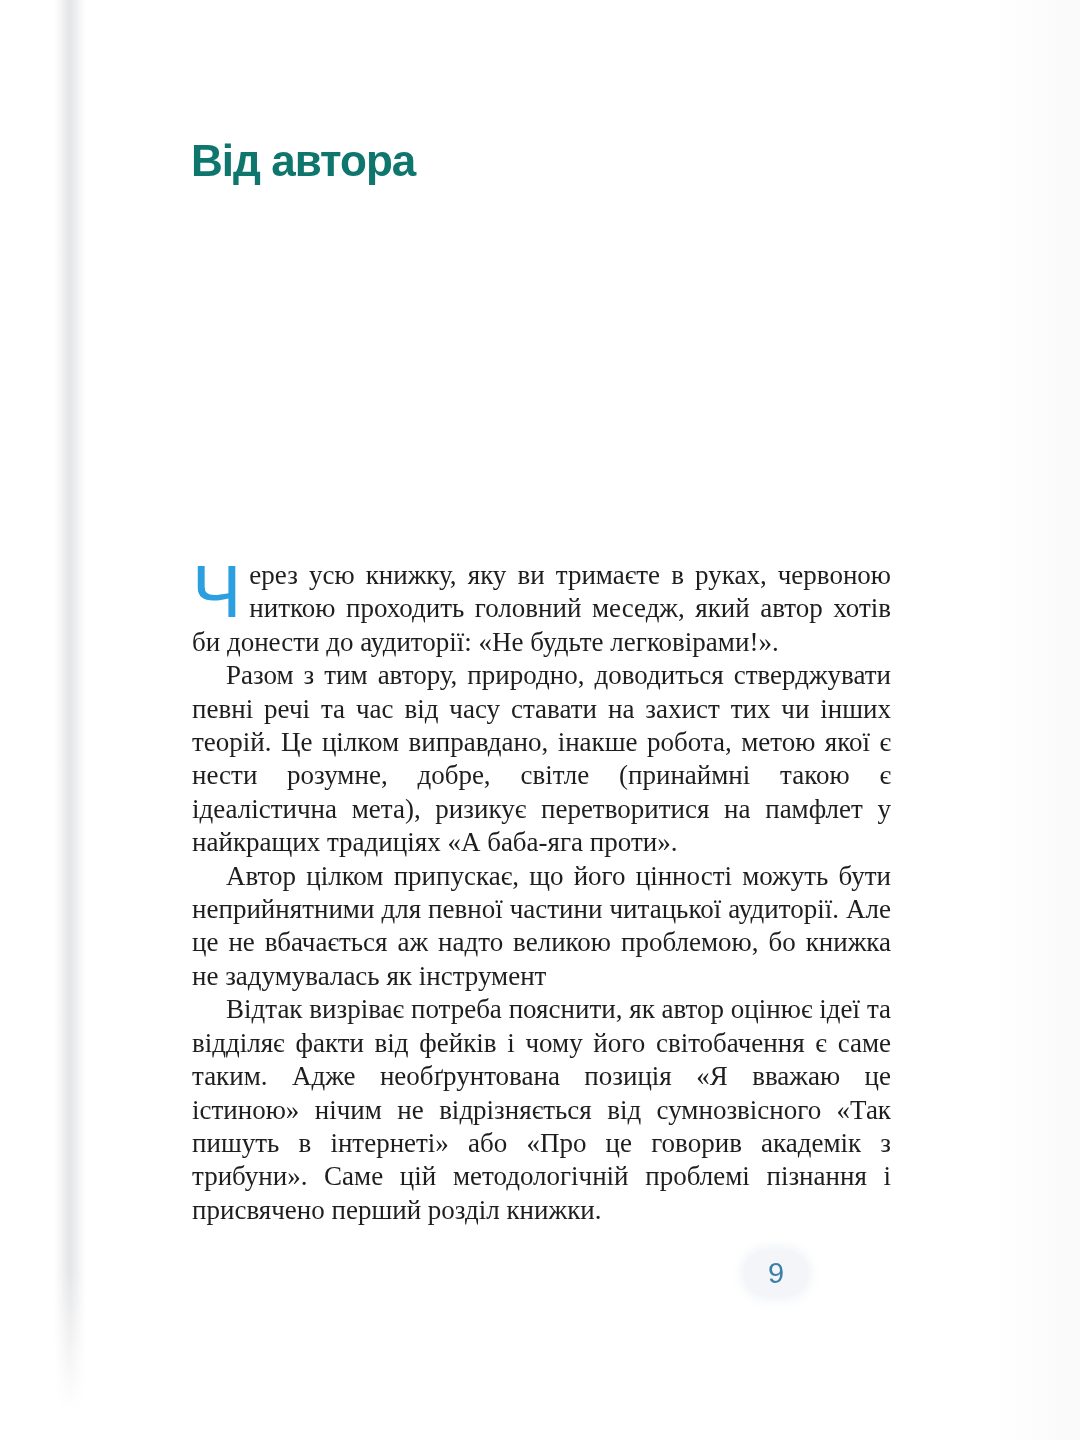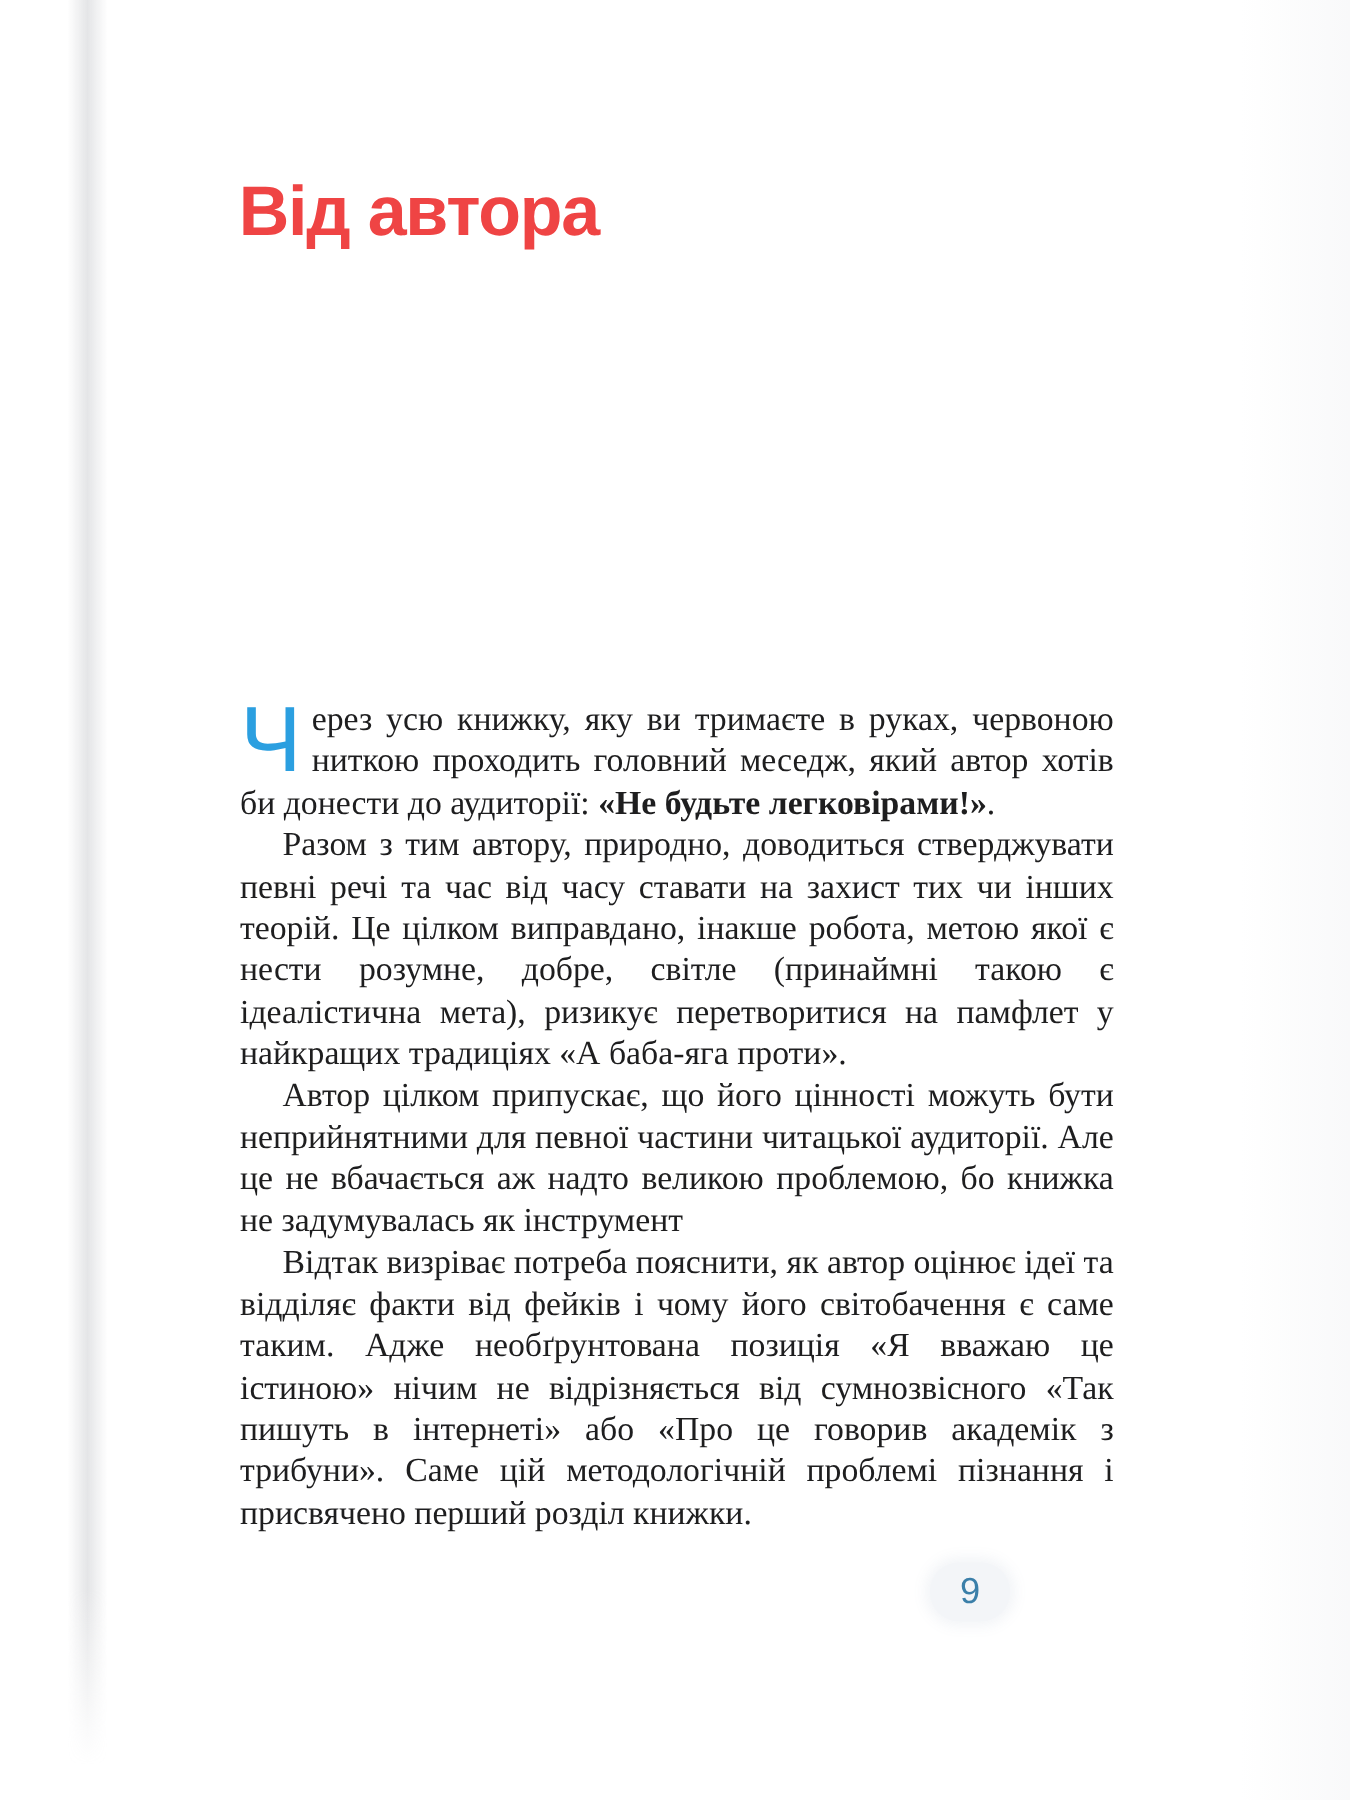--- a/index.html
+++ b/index.html
@@ -29,23 +29,23 @@
     position: absolute;
     right: 0; top: 0;
     width: 88px; height: 1440px;
     background: linear-gradient(90deg, rgba(230,231,235,0) 0%, rgba(230,231,235,0.25) 100%);
   }
   .title {
     position: absolute;
     left: 191px; top: 136px;
     font-family: "Liberation Sans", sans-serif;
     font-weight: bold;
-    font-size: 56px;
+    font-size: 44px;
     letter-spacing: -1px;
-    color: #ef4444;
+    color: #0f766e;
     white-space: nowrap;
   }
   .body-text {
     position: absolute;
     left: 192px; top: 559px;
     width: 699px;
     font-size: 27px;
     line-height: 33.4px;
     text-align: justify;
     color: #1e1e1f;
@@ -56,21 +56,21 @@
   .para.indent { text-indent: 34px; }
   .dropcap {
     float: left;
     font-family: "Liberation Sans", sans-serif;
     font-size: 74px;
     line-height: 60px;
     height: 60px;
     margin: 3px 8px 0 0;
     color: #2b9fe0;
   }
-  .bold-phrase { font-weight: bold; }
+  .bold-phrase { font-weight: normal; }
   .page-number-badge {
     position: absolute;
     left: 744px; top: 1250px;
     width: 64px; height: 47px;
     background: #f3f5f8;
     border-radius: 23px;
     box-shadow: 0 0 10px 4px rgba(241,243,247,0.95);
     display: flex;
     align-items: center;
     justify-content: center;

